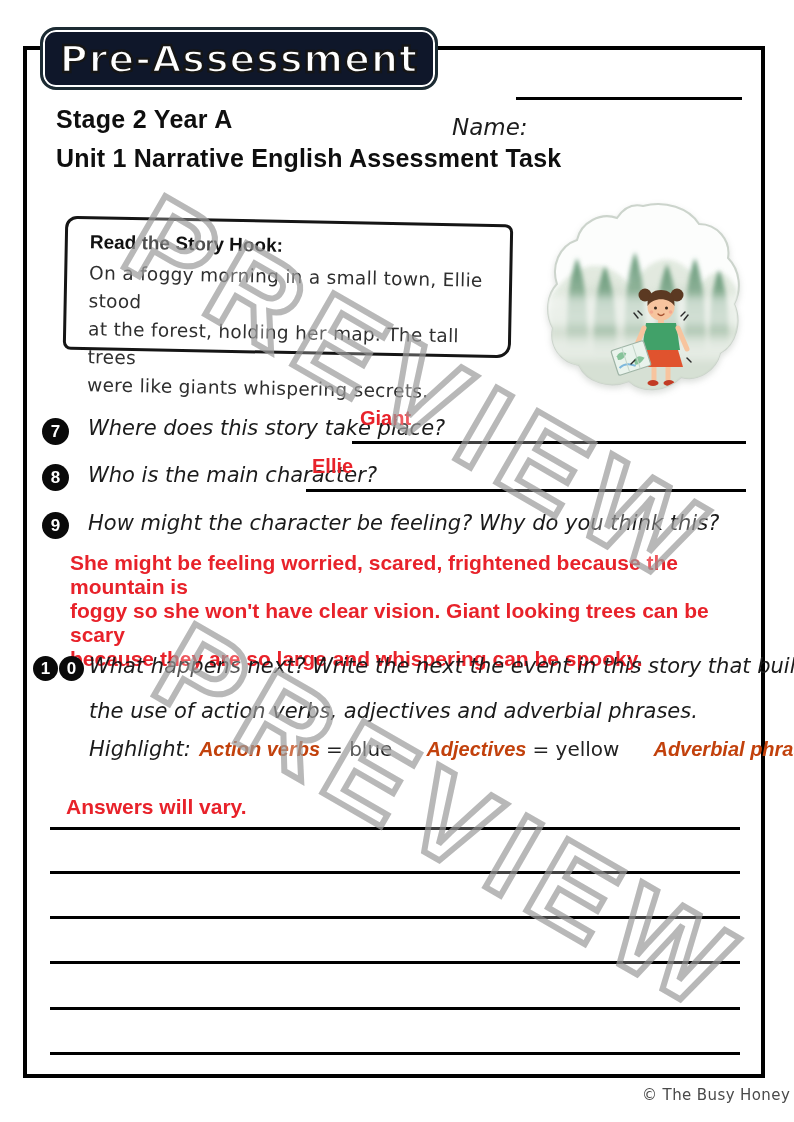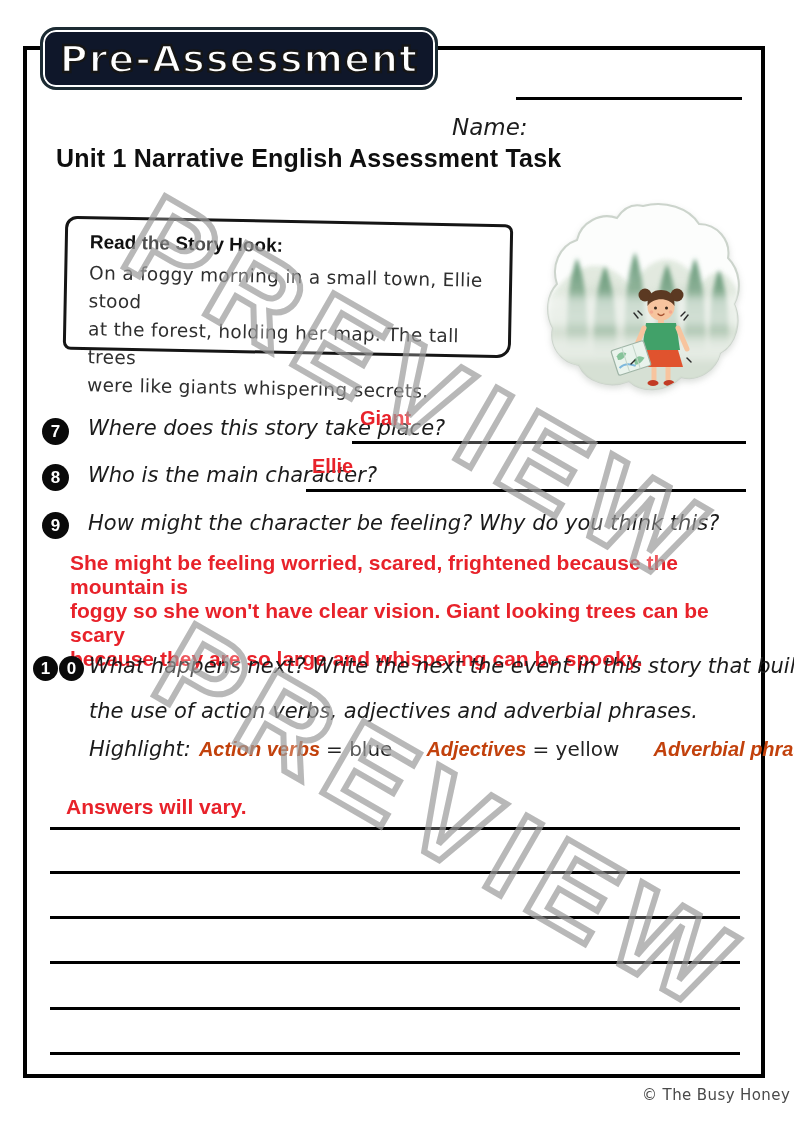--- a/index.html
+++ b/index.html
@@ -68,20 +68,21 @@
 
   <div class="abs page-border"></div>
 
   <div class="abs banner">
     <span class="banner-text">Pre-Assessment</span>
   </div>
 
   <span class="abs hand name-label">Name:</span>
   <div class="abs name-line"></div>
 
+  <span class="abs stage">Stage 2 Year A</span>
   <span class="abs unit">Unit 1 Narrative English Assessment Task</span>
 
   <div class="abs story-box">
     <span class="story-title">Read the Story Hook:</span>
     <div class="story-lines">
       <div>On a foggy morning in a small town, Ellie stood</div>
       <div>at the forest, holding her map. The tall trees</div>
       <div>were like giants whispering secrets.</div>
     </div>
   </div>

